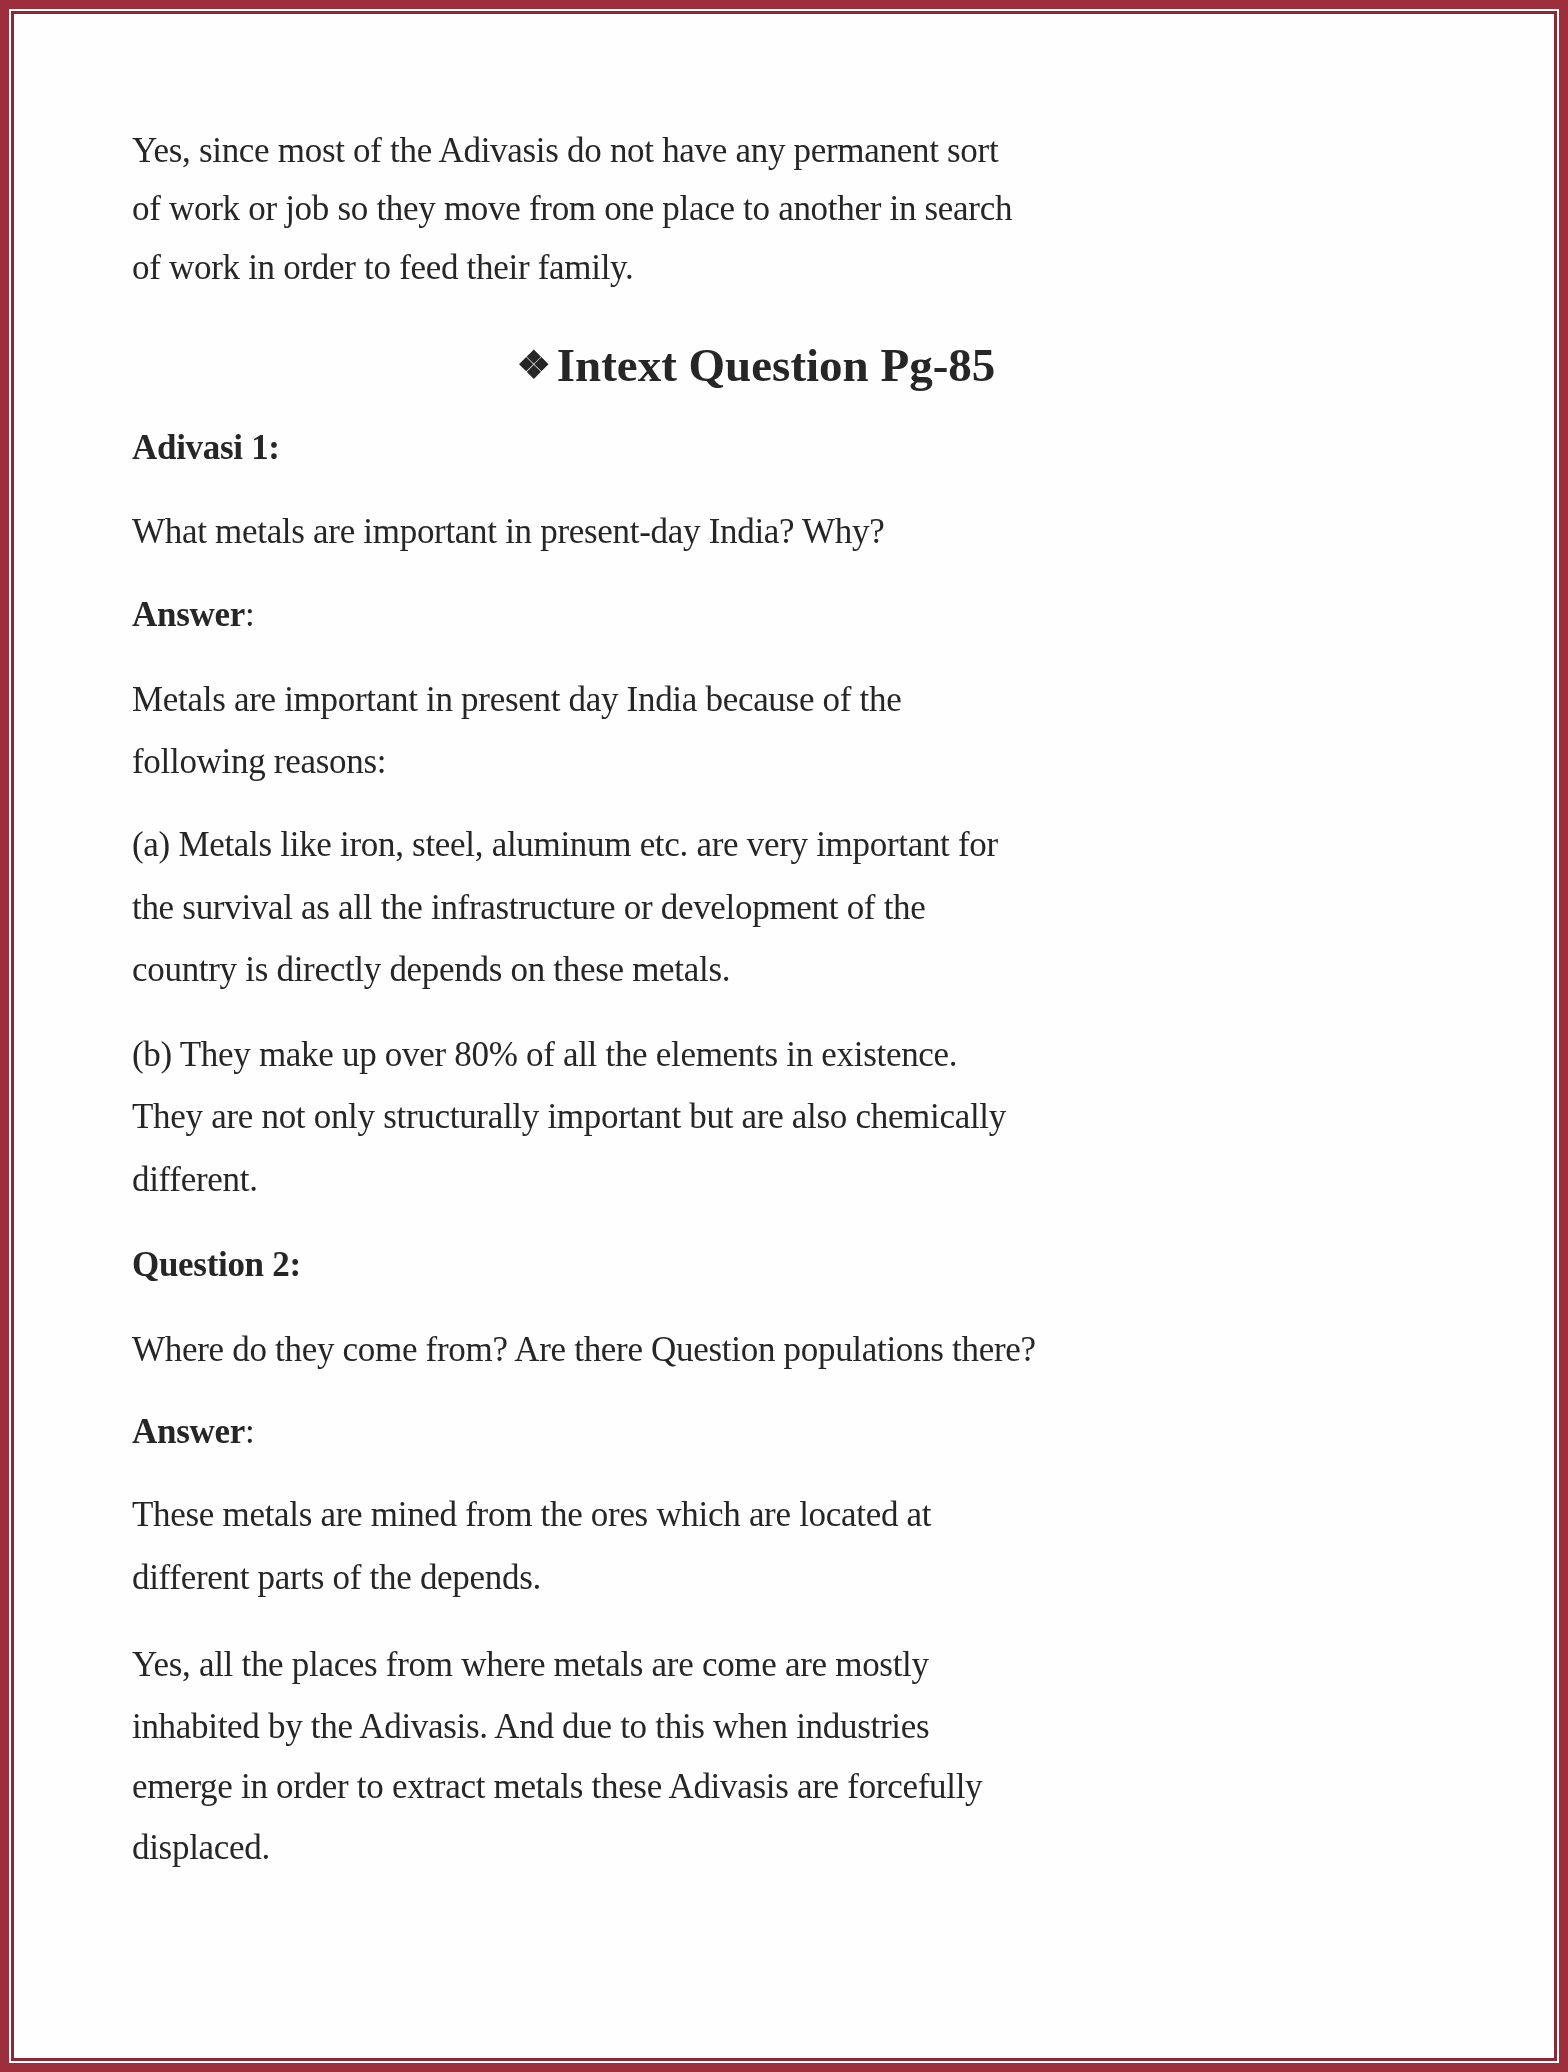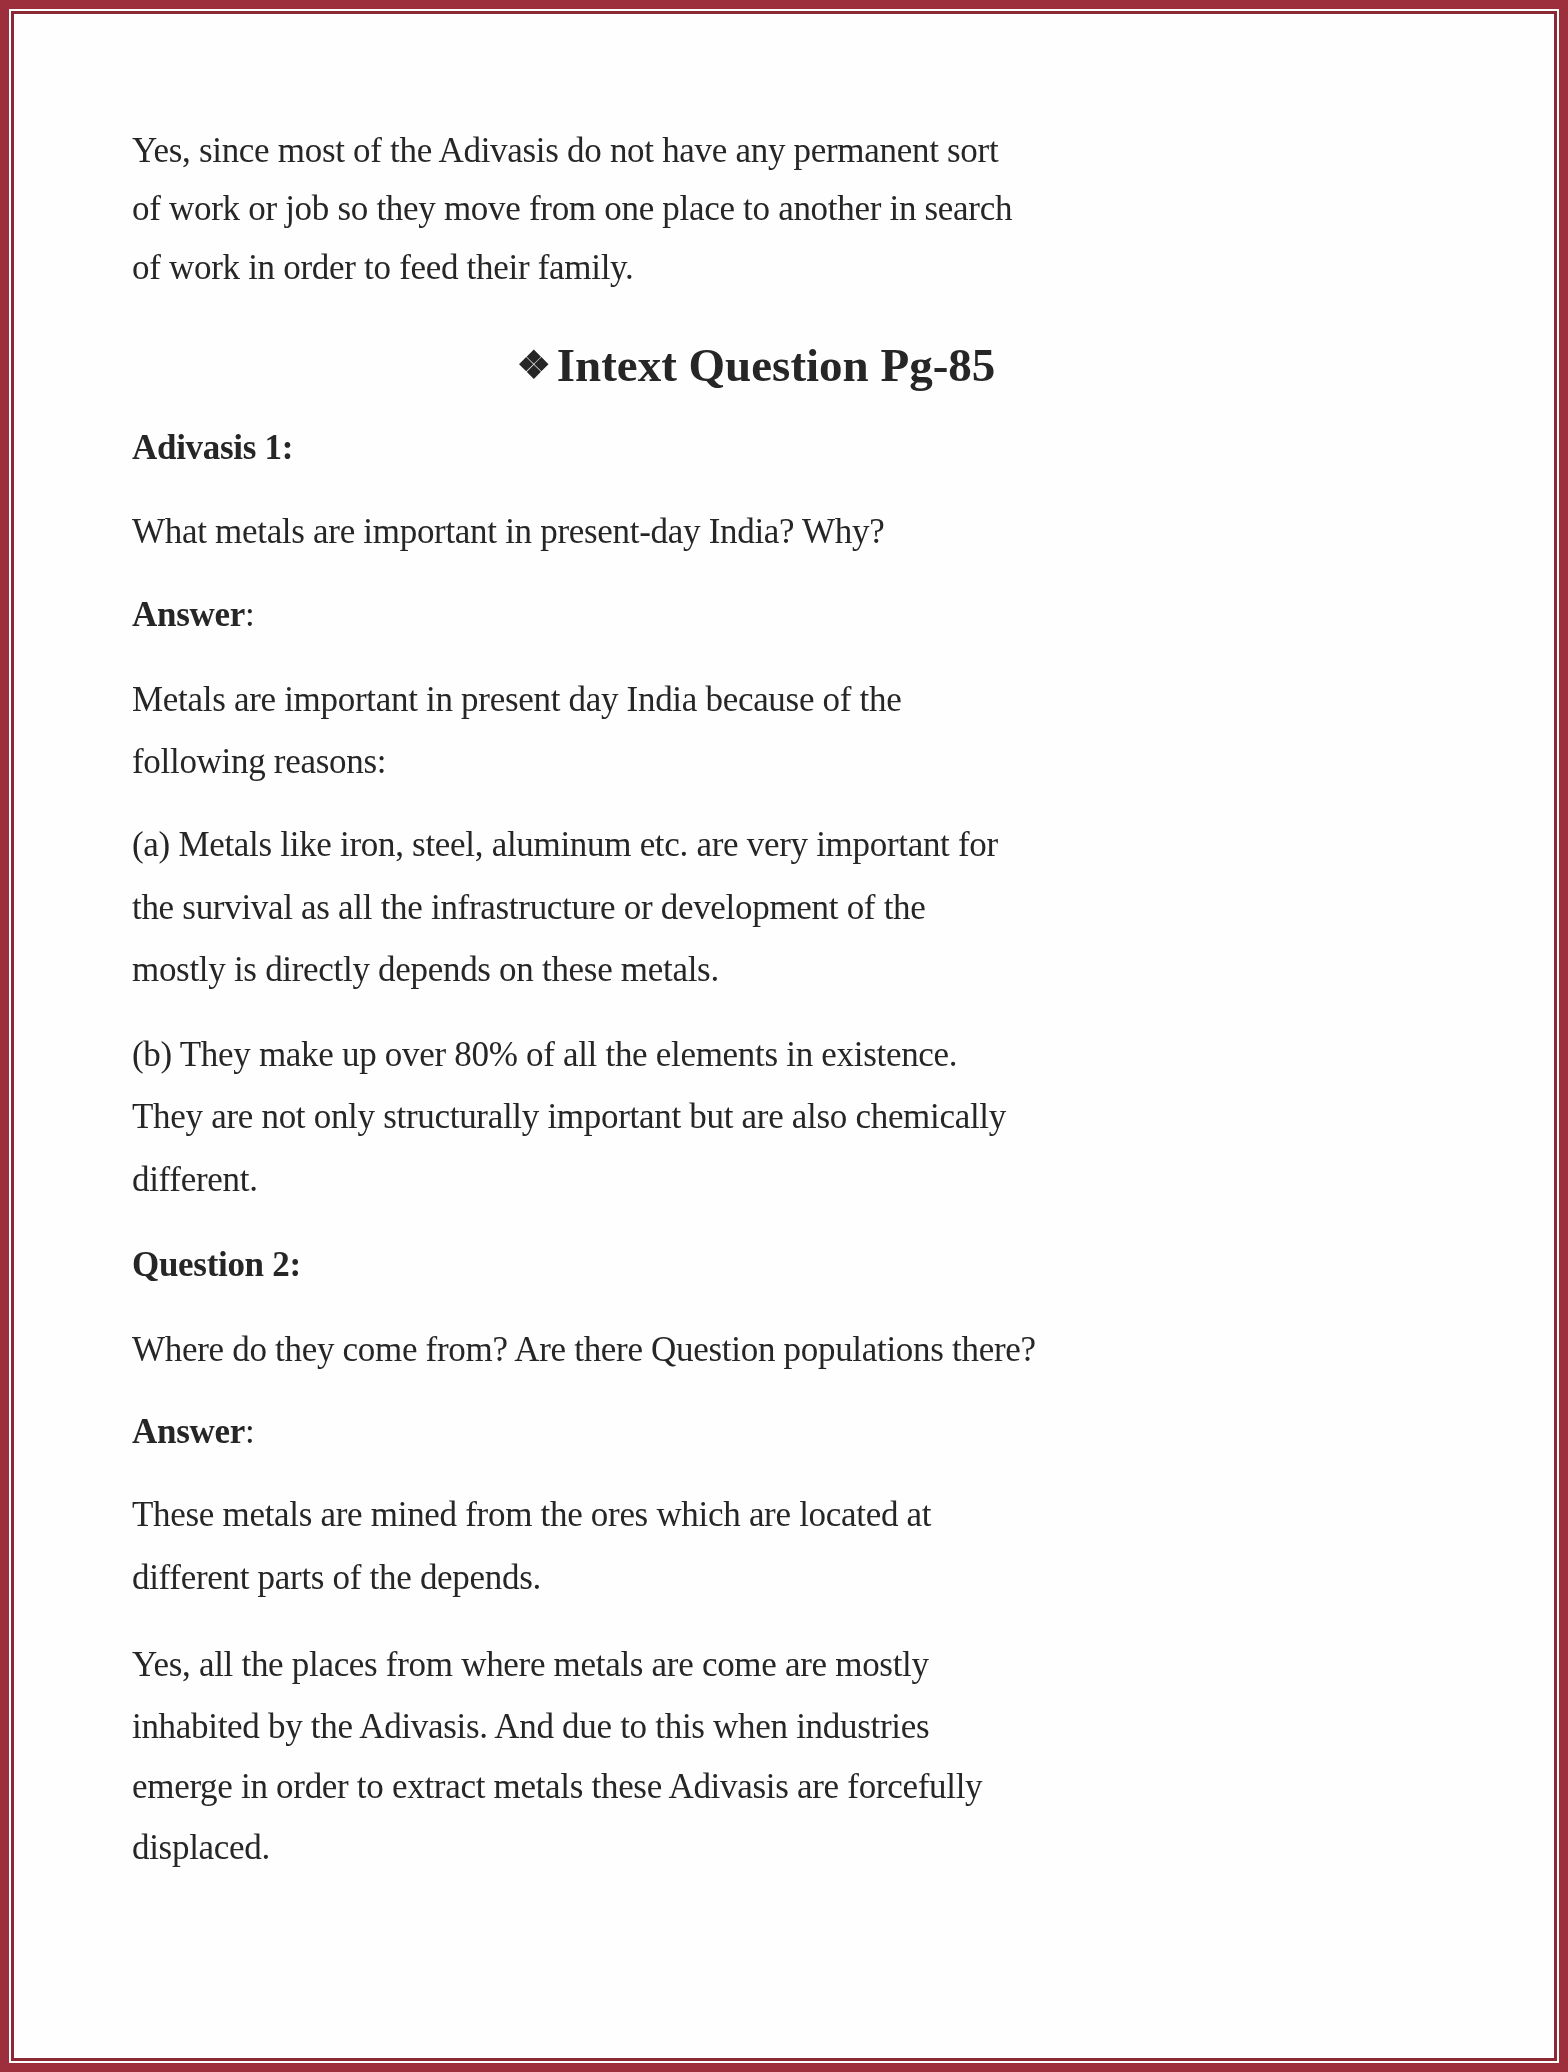--- a/index.html
+++ b/index.html
@@ -38,30 +38,30 @@
 <div class="frame-inner"></div>
 
 <div class="line" style="top:133px">Yes, since most of the Adivasis do not have any permanent sort</div>
 <div class="line" style="top:191px">of work or job so they move from one place to another in search</div>
 <div class="line" style="top:250px">of work in order to feed their family.</div>
 
 <div class="heading" style="top:342px">
   <span class="glyph">❖</span><span>Intext Question Pg-85</span>
 </div>
 
-<div class="line bold" style="top:430px">Adivasis 1:</div>
+<div class="line bold" style="top:430px">Adivasi 1:</div>
 <div class="line" style="top:514px">What metals are important in present-day India? Why?</div>
 <div class="line" style="top:597px"><span class="bold">Answer</span><span class="colon">:</span></div>
 
 <div class="line" style="top:682px">Metals are important in present day India because of the</div>
 <div class="line" style="top:744px">following reasons:</div>
 
 <div class="line" style="top:827px">(a) Metals like iron, steel, aluminum etc. are very important for</div>
 <div class="line" style="top:890px">the survival as all the infrastructure or development of the</div>
-<div class="line" style="top:952px">mostly is directly depends on these metals.</div>
+<div class="line" style="top:952px">country is directly depends on these metals.</div>
 
 <div class="line" style="top:1037px">(b) They make up over 80% of all the elements in existence.</div>
 <div class="line" style="top:1099px">They are not only structurally important but are also chemically</div>
 <div class="line" style="top:1162px">different.</div>
 
 <div class="line bold" style="top:1247px">Question 2:</div>
 <div class="line" style="top:1332px">Where do they come from? Are there Question populations there?</div>
 <div class="line" style="top:1414px"><span class="bold">Answer</span><span class="colon">:</span></div>
 
 <div class="line" style="top:1497px">These metals are mined from the ores which are located at</div>

